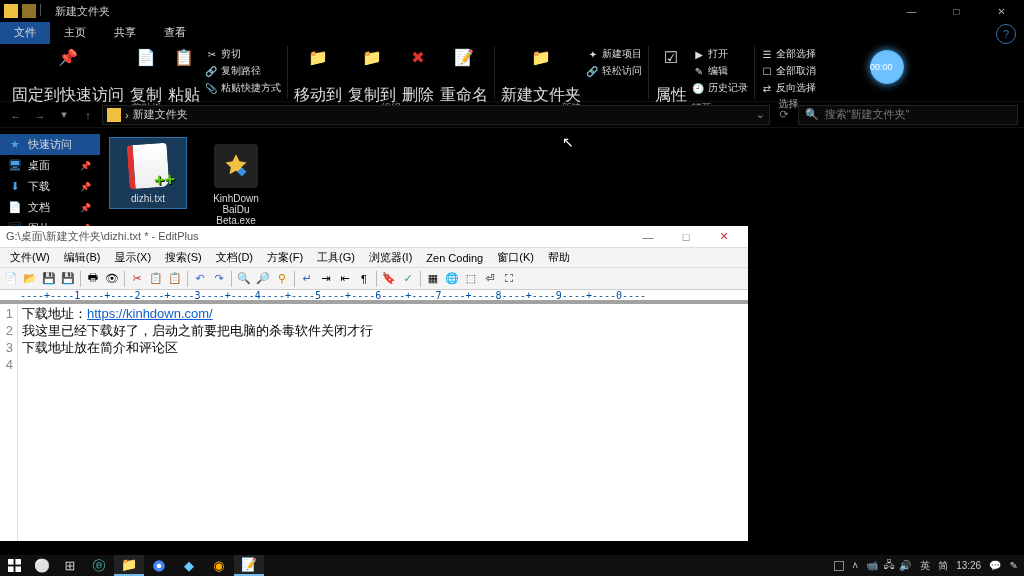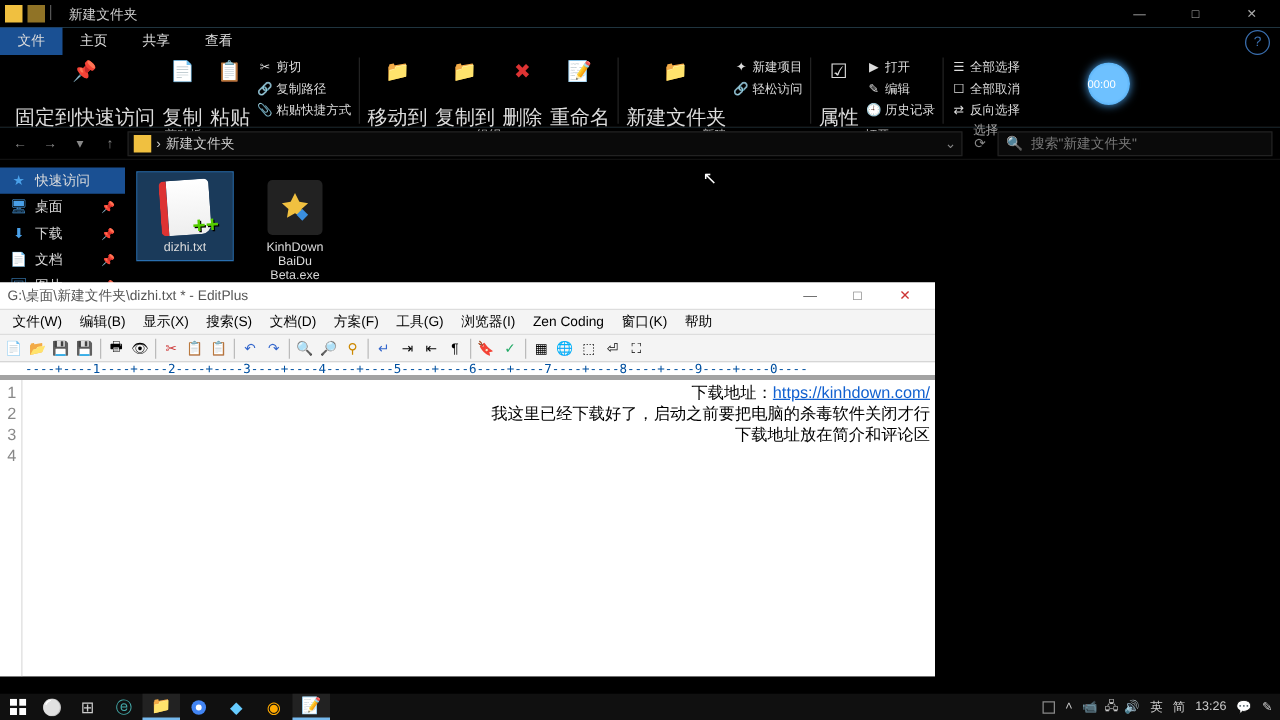--- a/index.html
+++ b/index.html
@@ -66,21 +66,21 @@
 .ep-title .wb2 { width: 36px; height: 18px; display: flex; align-items: center; justify-content: center; color: #666; font-size: 11px; cursor: pointer; }
 .ep-menu { height: 20px; background: #f4f4f4; display: flex; align-items: center; padding: 0 4px; font-size: 11px; gap: 2px; border-bottom: 1px solid #ddd; }
 .ep-menu span { padding: 2px 6px; cursor: pointer; }
 .ep-toolbar { height: 22px; background: #f4f4f4; display: flex; align-items: center; padding: 0 2px; gap: 1px; border-bottom: 1px solid #ccc; }
 .ep-tool { width: 18px; height: 18px; display: flex; align-items: center; justify-content: center; cursor: pointer; font-size: 11px; border-radius: 2px; }
 .ep-sep { width: 1px; height: 16px; background: #bbb; margin: 0 2px; }
 .ep-ruler { height: 14px; background: #fff; border-bottom: 4px solid #a3a3a3; font-family: monospace; font-size: 10px; color: #0050a0; white-space: pre; padding-left: 20px; overflow: hidden; }
 .ep-body { flex: 1; display: flex; background: #fff; font-family: SimSun, monospace; font-size: 13px; overflow: hidden; }
 .ep-gutter { width: 18px; background: #fff; color: #888; text-align: right; padding: 1px 4px 0 0; border-right: 1px solid #ddd; }
 .ep-gutter div { height: 17px; line-height: 17px; }
-.ep-text { flex: 1; padding: 1px 4px; text-align: right; }
+.ep-text { flex: 1; padding: 1px 4px; }
 .ep-text div { height: 17px; line-height: 17px; white-space: pre; }
 .ep-text a { color: #1060d0; text-decoration: underline; }
 
 
 .taskbar { position: absolute; bottom: 0; left: 0; width: 1024px; height: 21px; background: #101010; display: flex; align-items: center; }
 .tb-left { display: flex; height: 100%; }
 .tb-btn { width: 28px; height: 100%; display: flex; align-items: center; justify-content: center; color: #ccc; cursor: pointer; font-size: 13px; }
 .tb-btn.app { width: 30px; }
 .tb-btn.active2 { border-bottom: 2px solid #76b9ed; background: #222; }
 .tb-right { margin-left: auto; display: flex; align-items: center; height: 100%; color: #ccc; font-size: 10px; gap: 8px; padding-right: 6px; }

